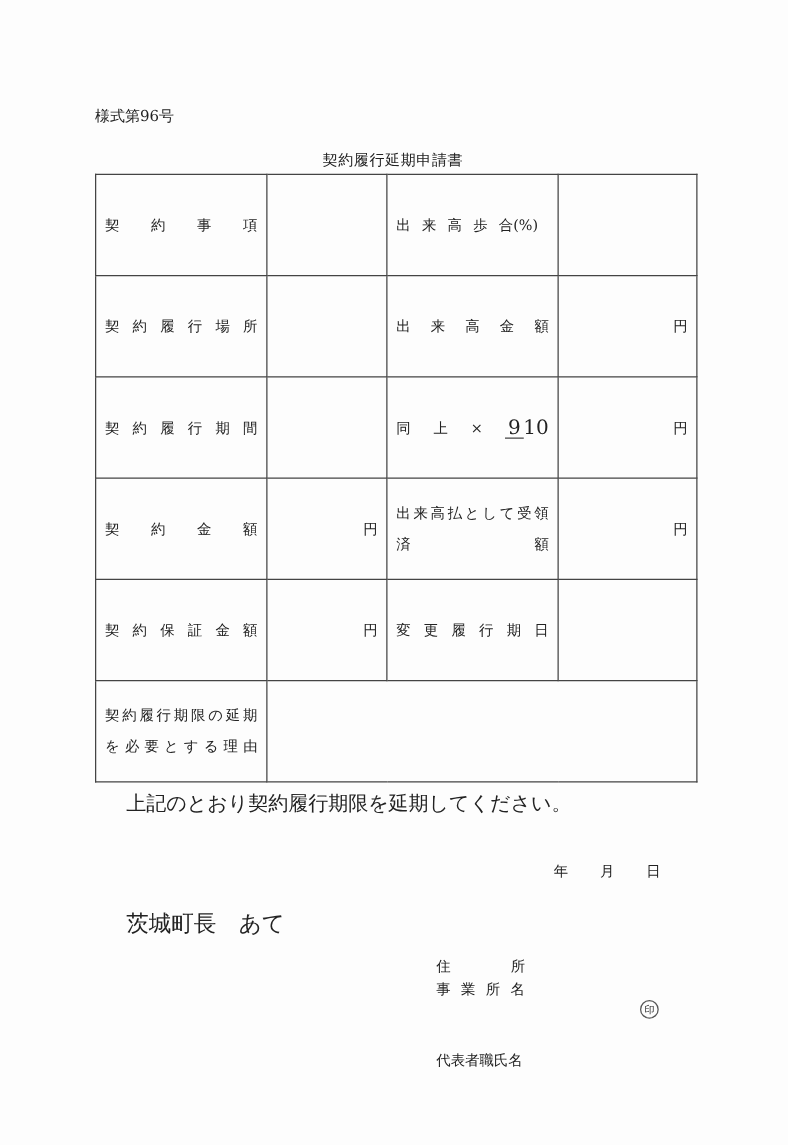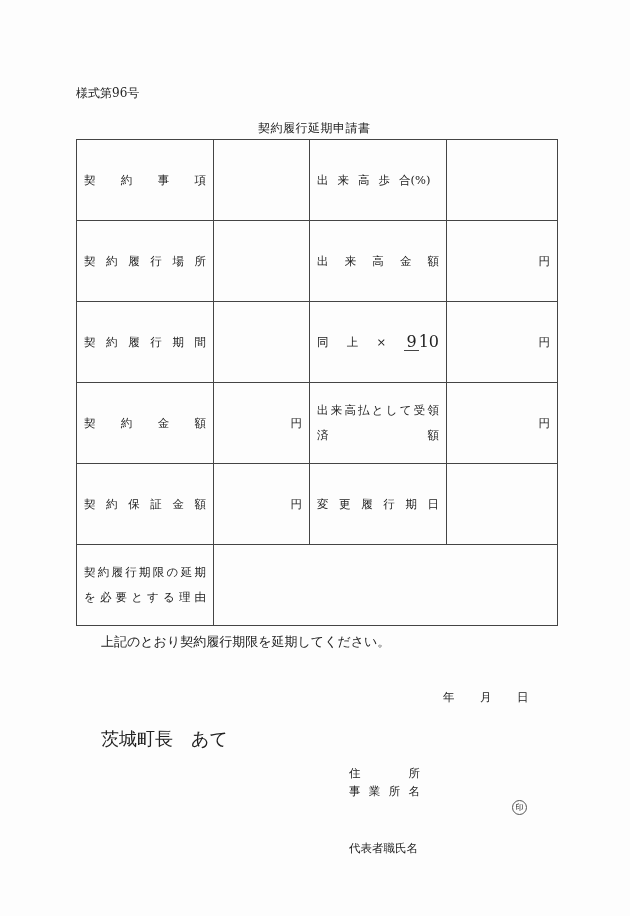--- a/index.html
+++ b/index.html
@@ -11,21 +11,21 @@
   table.grid { position:absolute; left:76px; top:139px; border-collapse:collapse;
                width:481px; table-layout:fixed; font-size:11.5px; }
   table.grid td { border:1.3px solid #444; height:80px; padding:0 7px; vertical-align:middle; }
   .lbl { display:flex; justify-content:space-between; }
   .lbl span { display:inline-block; }
   .yen { text-align:right; }
   .frac { display:inline-flex; flex-direction:column; align-items:center; font-size:16px; line-height:12px;text-align:center; }
   .frac .num { border-bottom:1px solid #444; padding:0 2px 2px; }
   .frac .den { padding-top:2px; }
   .two-line { line-height:25px; }
-  .request { left:101px; top:633px; font-size:13px; }
+  .request { left:101px; top:633px; font-size:16px; }
   .date { left:443px; top:690px; font-size:11.5px; display:flex; gap:0; }
   .date span { display:inline-block; }
   .addressee { left:101px; top:727px; font-size:18px; }
   .sig { left:349px; font-size:11.5px; }
   .seal { left:512px; top:800px; width:13px; height:13px; border:1px solid #555; border-radius:50%;
           font-size:8px; line-height:13px; text-align:center; }
 </style>
 </head>
 <body>
 

